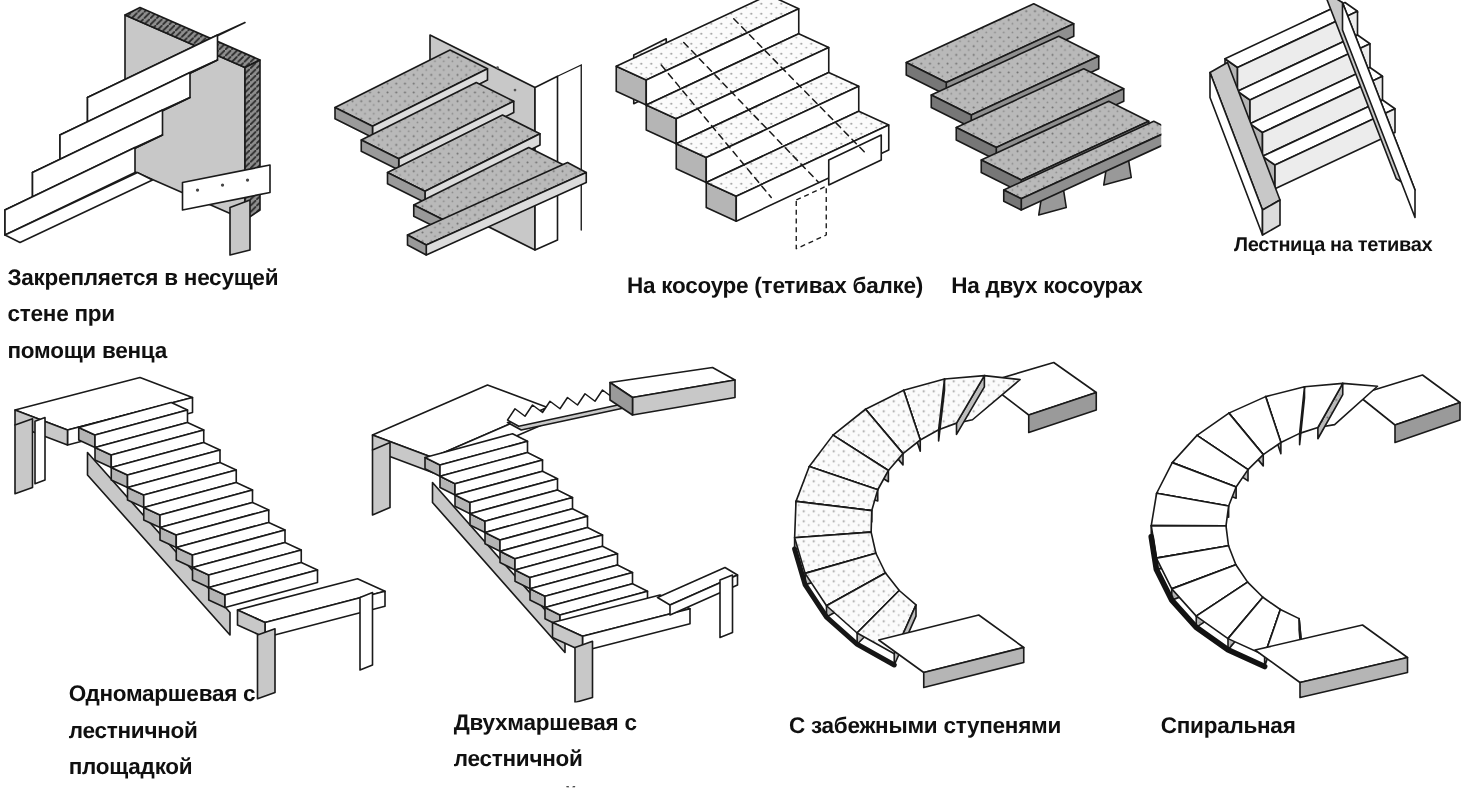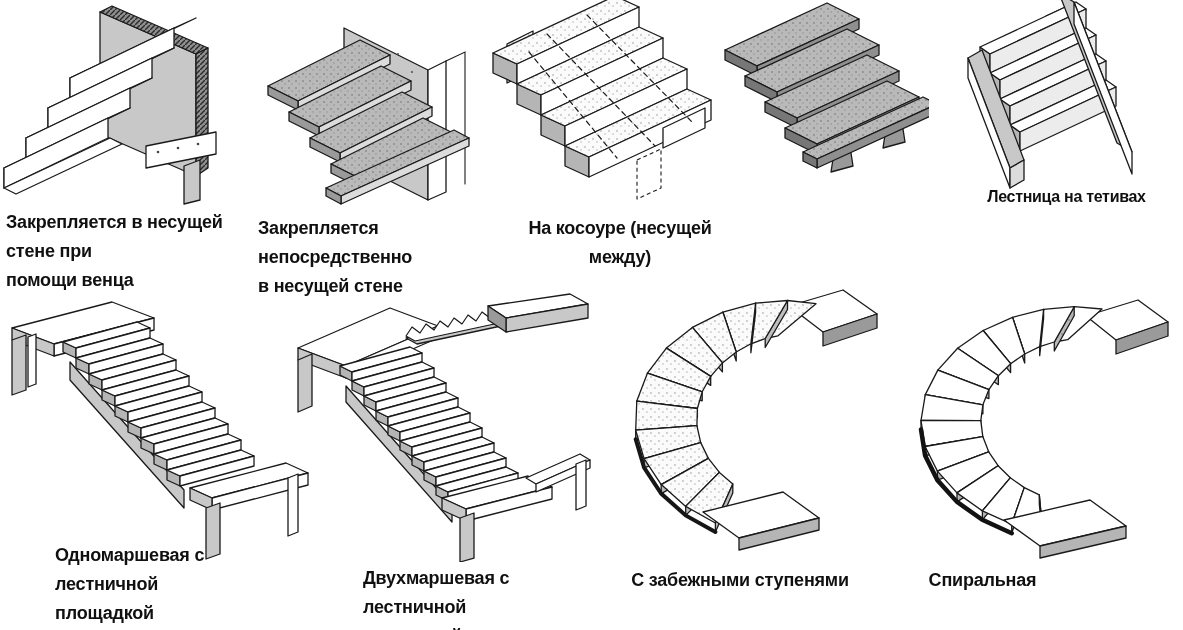--- a/index.html
+++ b/index.html
@@ -409,23 +409,22 @@
         <polygon points="146.3,197.6 133.7,234.2 164.8,242.3 161.3,204.9" fill="#fff" stroke="#1a1a1a" stroke-width="1.3" stroke-linejoin="round"></polygon>
         <polygon points="164.8,242.3 161.3,204.9 161.3,213.9 164.8,251.3" fill="url(#f9s)" stroke="#1a1a1a" stroke-width="1.3" stroke-linejoin="round"></polygon>
         <polyline points="43.0,139.5 47.1,165.5 59.4,190.1 79.0,211.9 104.4,229.9 133.7,243.2" fill="none" stroke="#121212" stroke-width="4.5" stroke-linecap="round"></polyline>
         <polygon points="126.0,230.0 212.0,210.0 248.0,236.0 162.0,256.0" fill="#fff" stroke="#1a1a1a" stroke-width="1.3" stroke-linejoin="round"></polygon>
         <polygon points="162.0,256.0 248.0,236.0 248.0,248.0 162.0,268.0" fill="#b5b5b5" stroke="#1a1a1a" stroke-width="1.3" stroke-linejoin="round"></polygon>
       </svg>
   </div>
 
   <div class="cap" style="left:6px;top:208px;width:240px">Закрепляется в несущей стене при
 помощи венца</div>
-  <div class="cap" style="left:258px;top:214px;width:236px">Закрепляется непосредственно
-в несущей стене</div>
-  <div class="cap center" style="left:495px;top:214px;width:250px">На косоуре (несущей между)</div>
+  <div class="cap center" style="left:495px;top:214px;width:250px">На косоуре (тетивах балке)</div>
+  <div class="cap center" style="left:735px;top:214px;width:205px">На двух косоурах</div>
   <div class="cap center head" style="left:950px;top:184px;width:233px">Лестница на тетивах</div>
   <div class="cap" style="left:55px;top:541px;width:250px">Одномаршевая с лестничной
 площадкой</div>
   <div class="cap" style="left:363px;top:564px;width:250px">Двухмаршевая с лестничной
 площадкой</div>
   <div class="cap center" style="left:620px;top:566px;width:240px">С забежными ступенями</div>
   <div class="cap center" style="left:890px;top:566px;width:185px">Спиральная</div>
 </div>
 
 </body></html>

